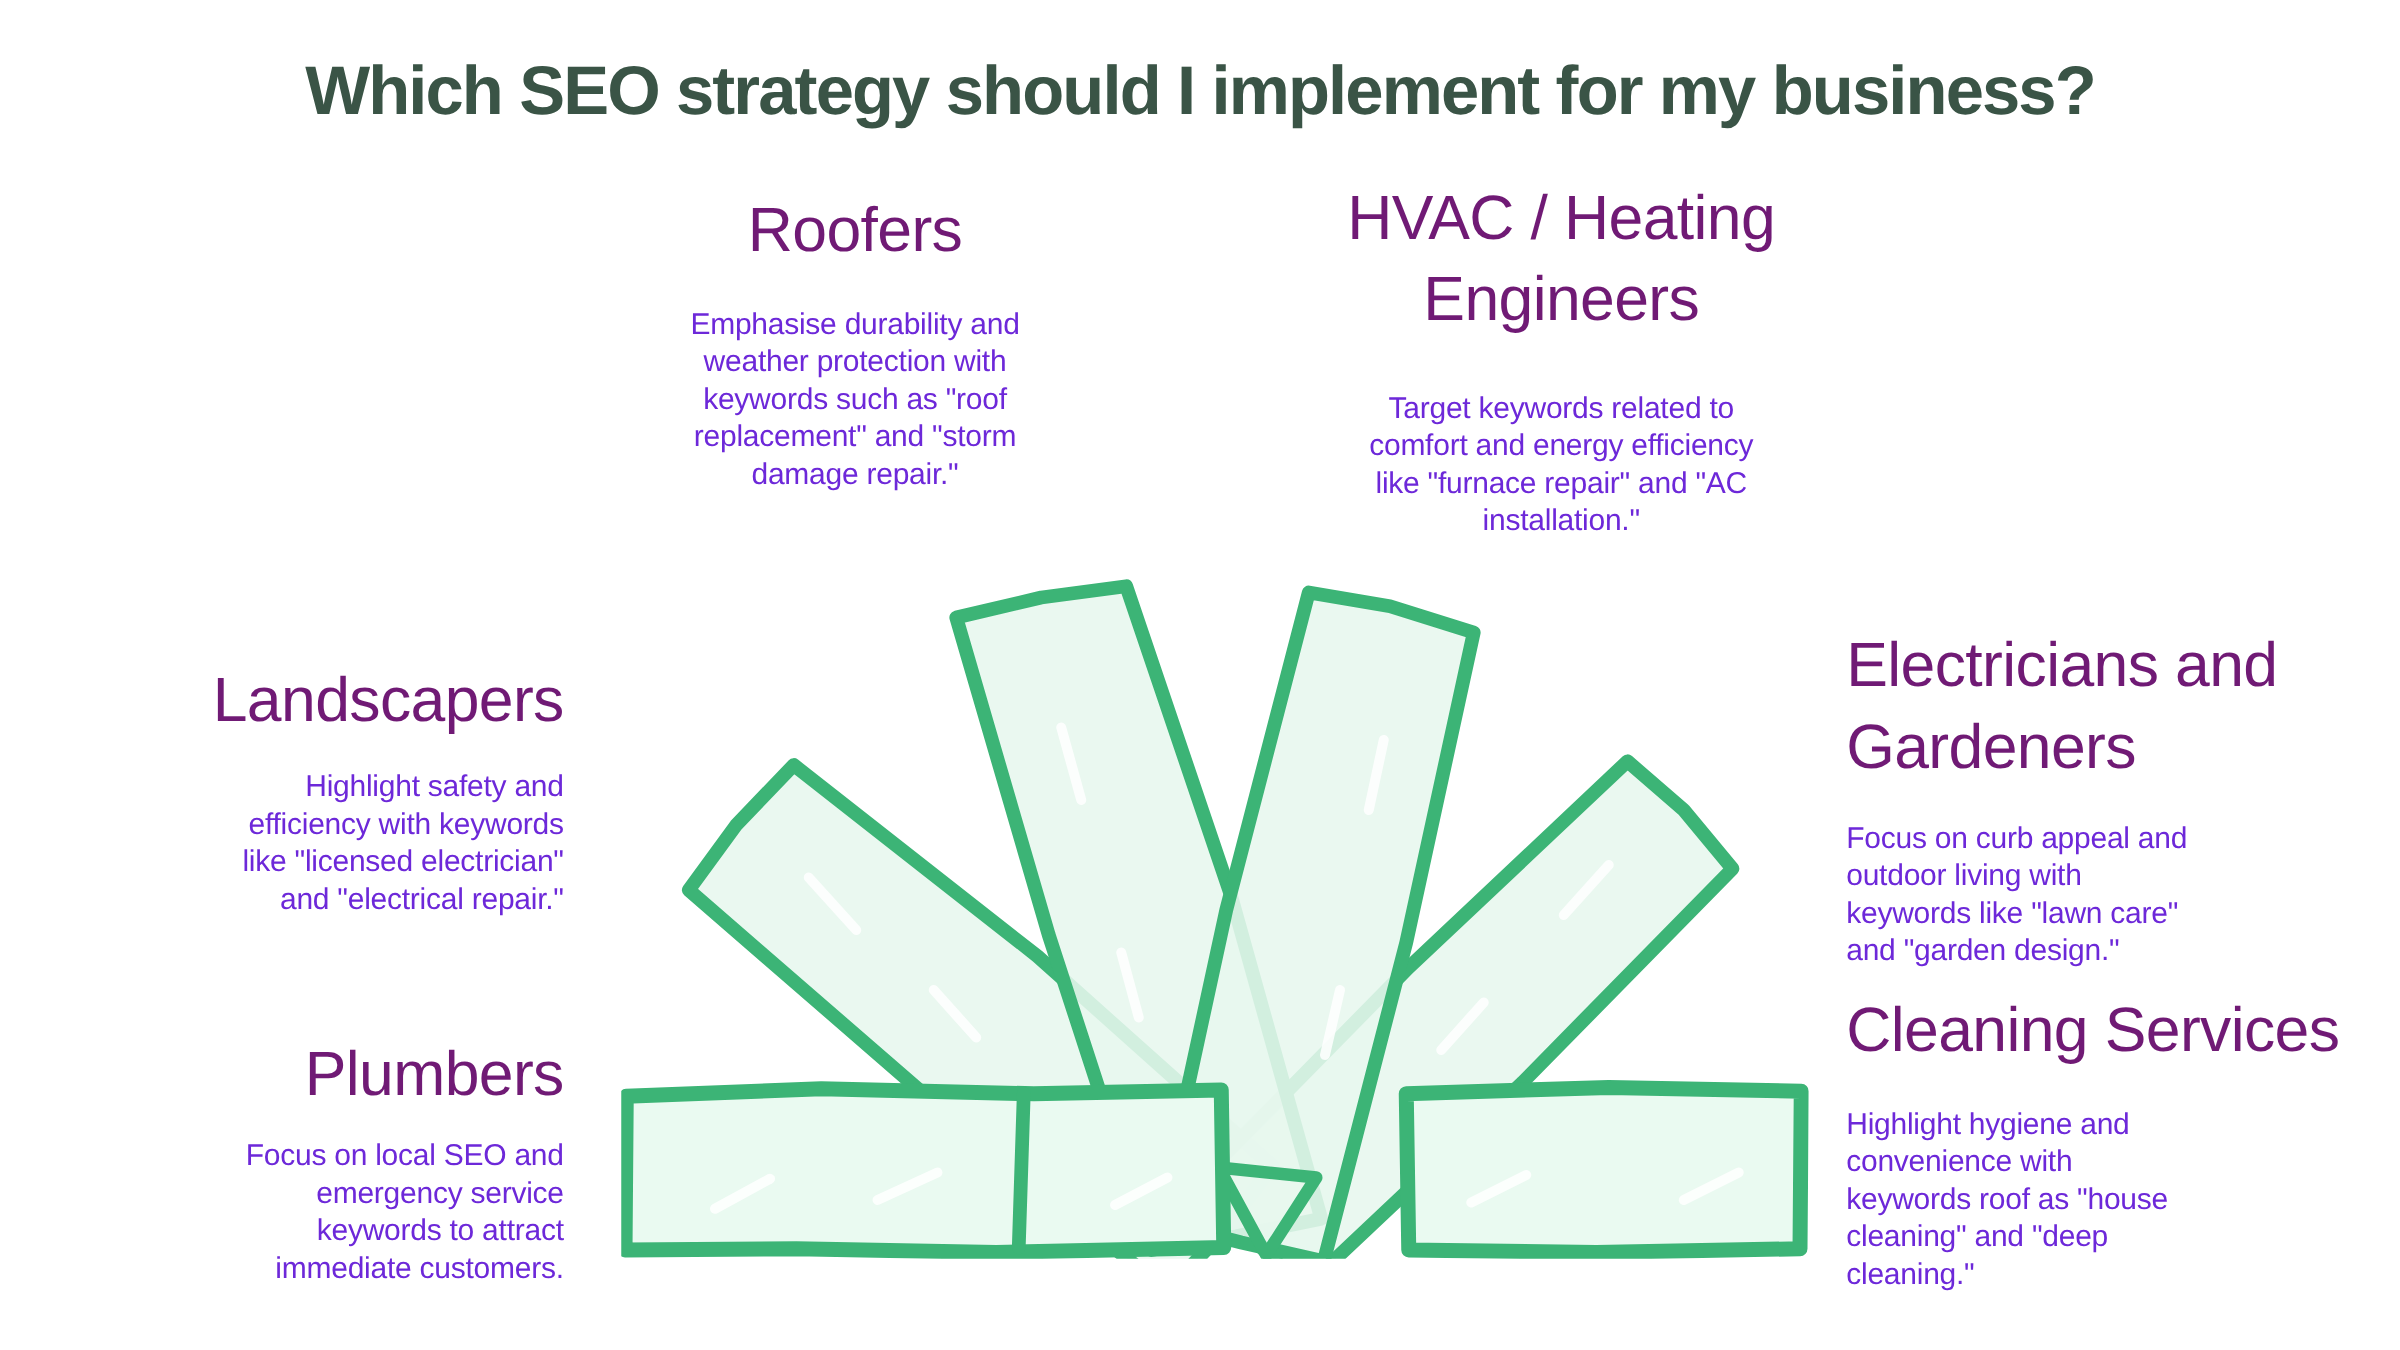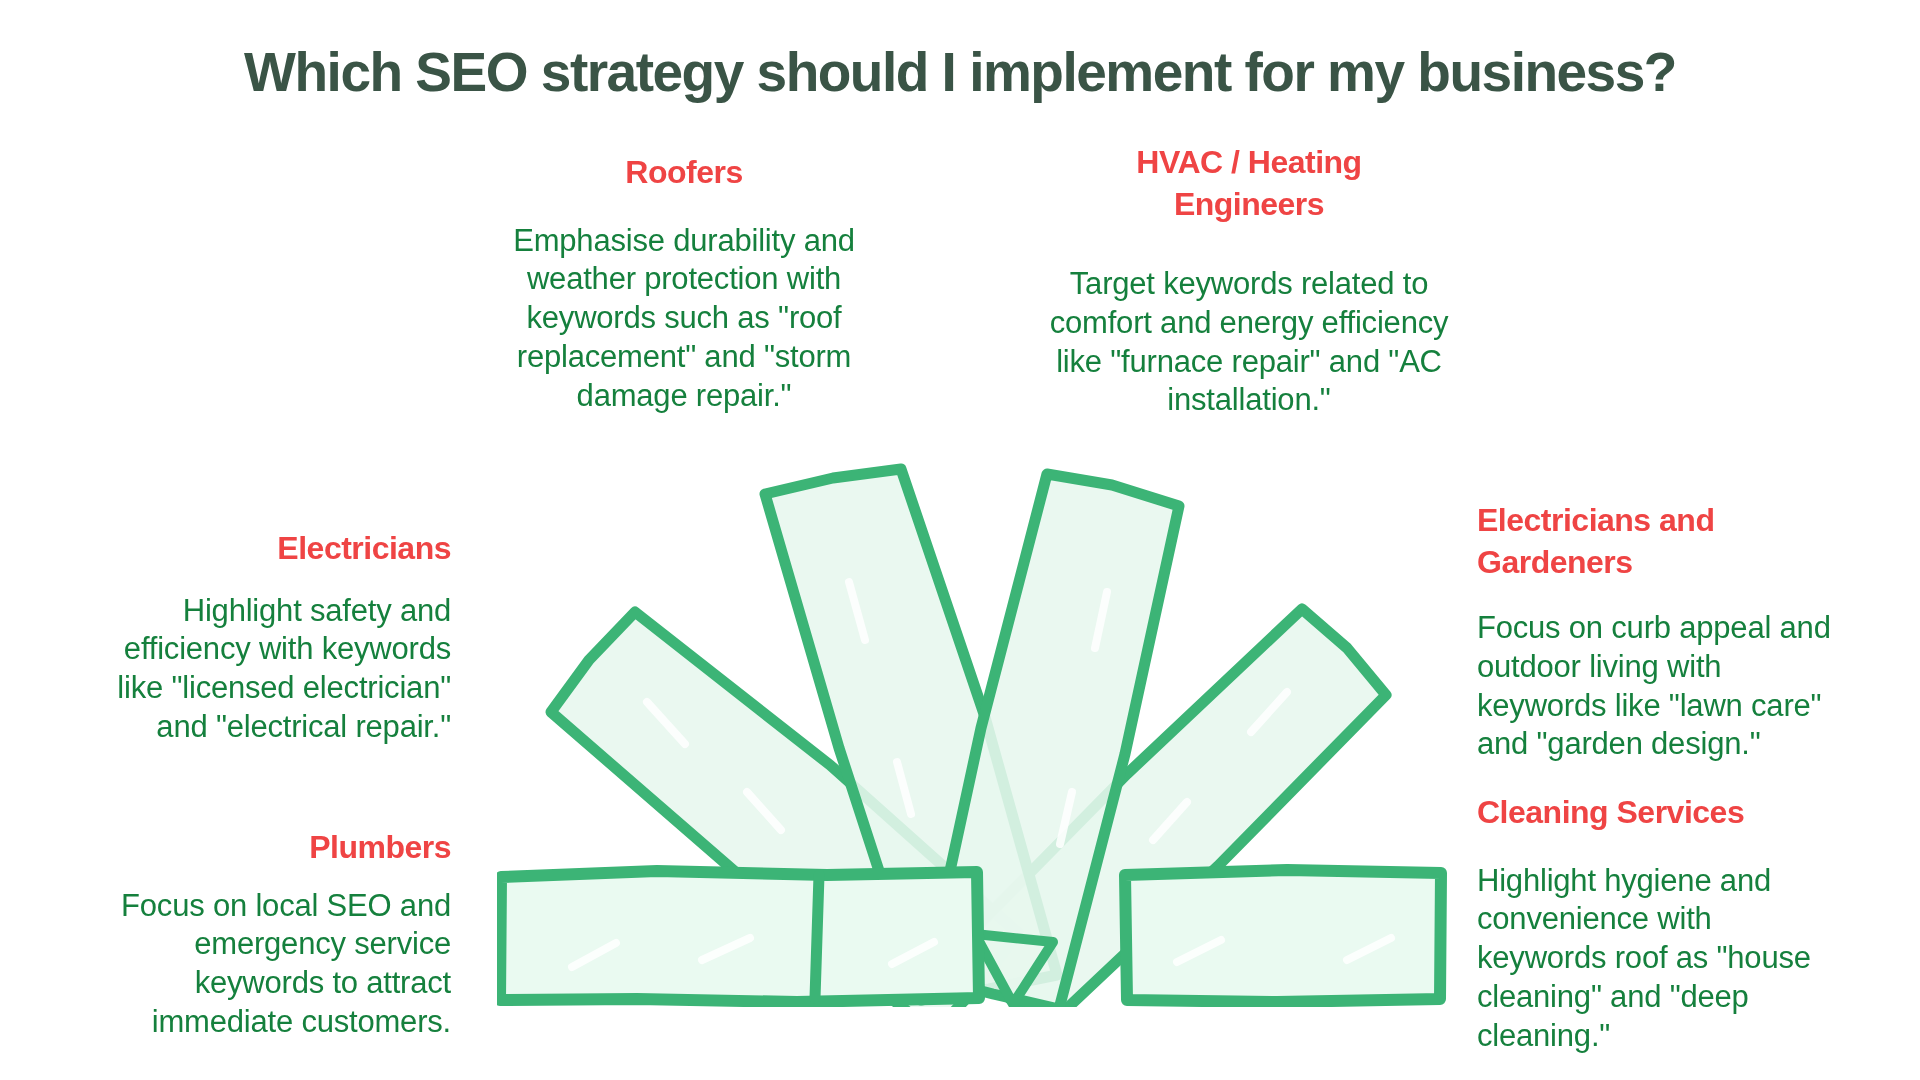--- a/index.html
+++ b/index.html
@@ -8,26 +8,26 @@
     background:#ffffff;
     font-family:"Liberation Sans", sans-serif;
   }
   .title{
     position:absolute;top:40px;left:0;width:1920px;
     text-align:center;font-size:55px;font-weight:bold;
     letter-spacing:-1.5px;color:#3a5446;margin:0;
   }
   .sec{position:absolute;}
   .sec h2{
-    margin:0;font-size:32px;font-weight:bold;line-height:1.3;
-    color:#ef4444;letter-spacing:-0.5px;white-space:pre-line;
+    margin:0;font-size:50px;font-weight:normal;line-height:1.3;
+    color:#701a75;letter-spacing:-0.5px;white-space:pre-line;
   }
   .sec p{
-    margin:0;font-size:31px;line-height:1.25;
-    color:#15803d;letter-spacing:-0.2px;white-space:pre-line;
+    margin:0;font-size:24px;line-height:1.25;
+    color:#6d28d9;letter-spacing:-0.2px;white-space:pre-line;
   }
   .sec--roofers{left:484px;top:152px;width:400px;text-align:center;}
   .sec--roofers p{margin-top:28px;}
   .sec--hvac{left:1014px;top:142px;width:470px;text-align:center;}
   .sec--hvac p{margin-top:40px;}
   .sec--electricians{left:51px;top:528px;width:400px;text-align:right;}
   .sec--electricians p{margin-top:22px;}
   .sec--plumbers{left:51px;top:827px;width:400px;text-align:right;}
   .sec--plumbers p{margin-top:18px;}
   .sec--landscapers{left:1477px;top:500px;width:430px;text-align:left;}
@@ -76,21 +76,21 @@
 <div class="sec sec--hvac">
   <h2>HVAC / Heating
 Engineers</h2>
   <p>Target keywords related to
 comfort and energy efficiency
 like "furnace repair" and "AC
 installation."</p>
 </div>
 
 <div class="sec sec--electricians">
-  <h2>Electricians</h2>
+  <h2>Landscapers</h2>
   <p>Highlight safety and
 efficiency with keywords
 like "licensed electrician"
 and "electrical repair."</p>
 </div>
 
 <div class="sec sec--plumbers">
   <h2>Plumbers</h2>
   <p>Focus on local SEO and
 emergency service

